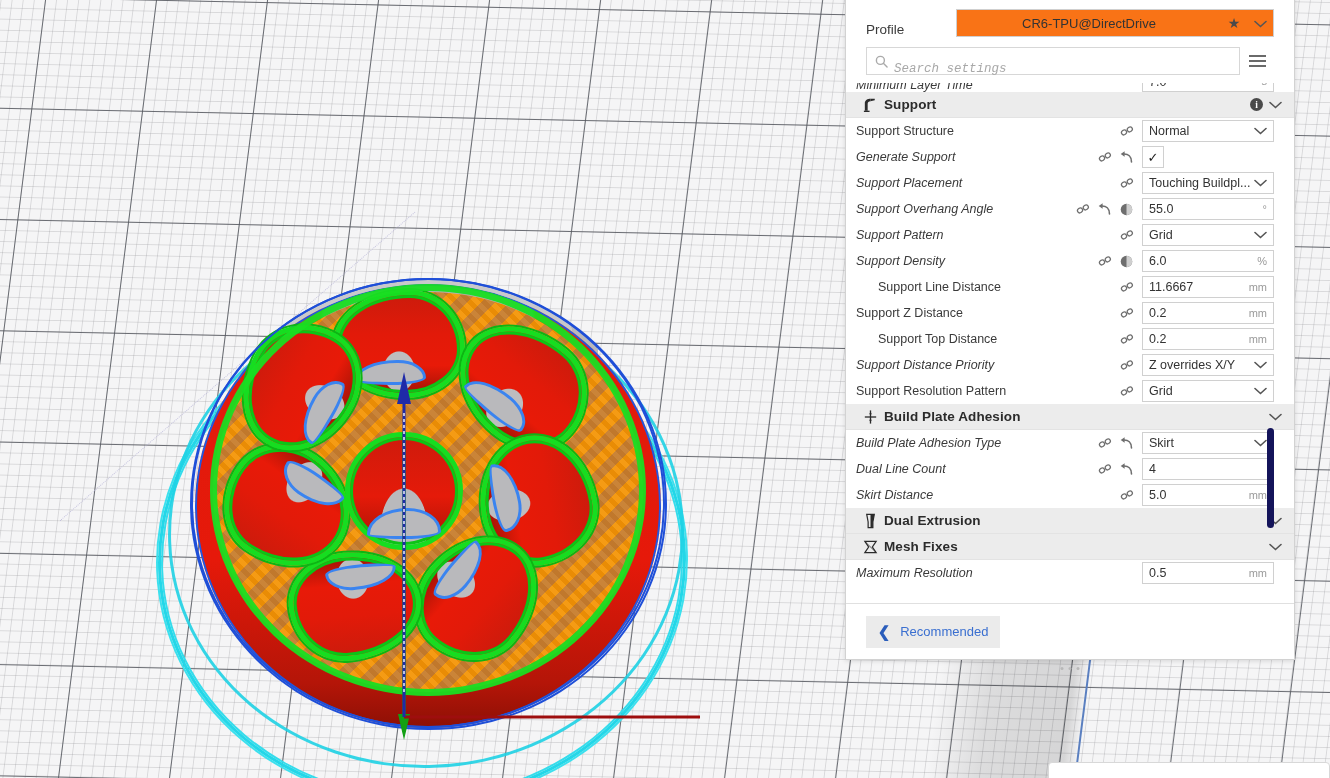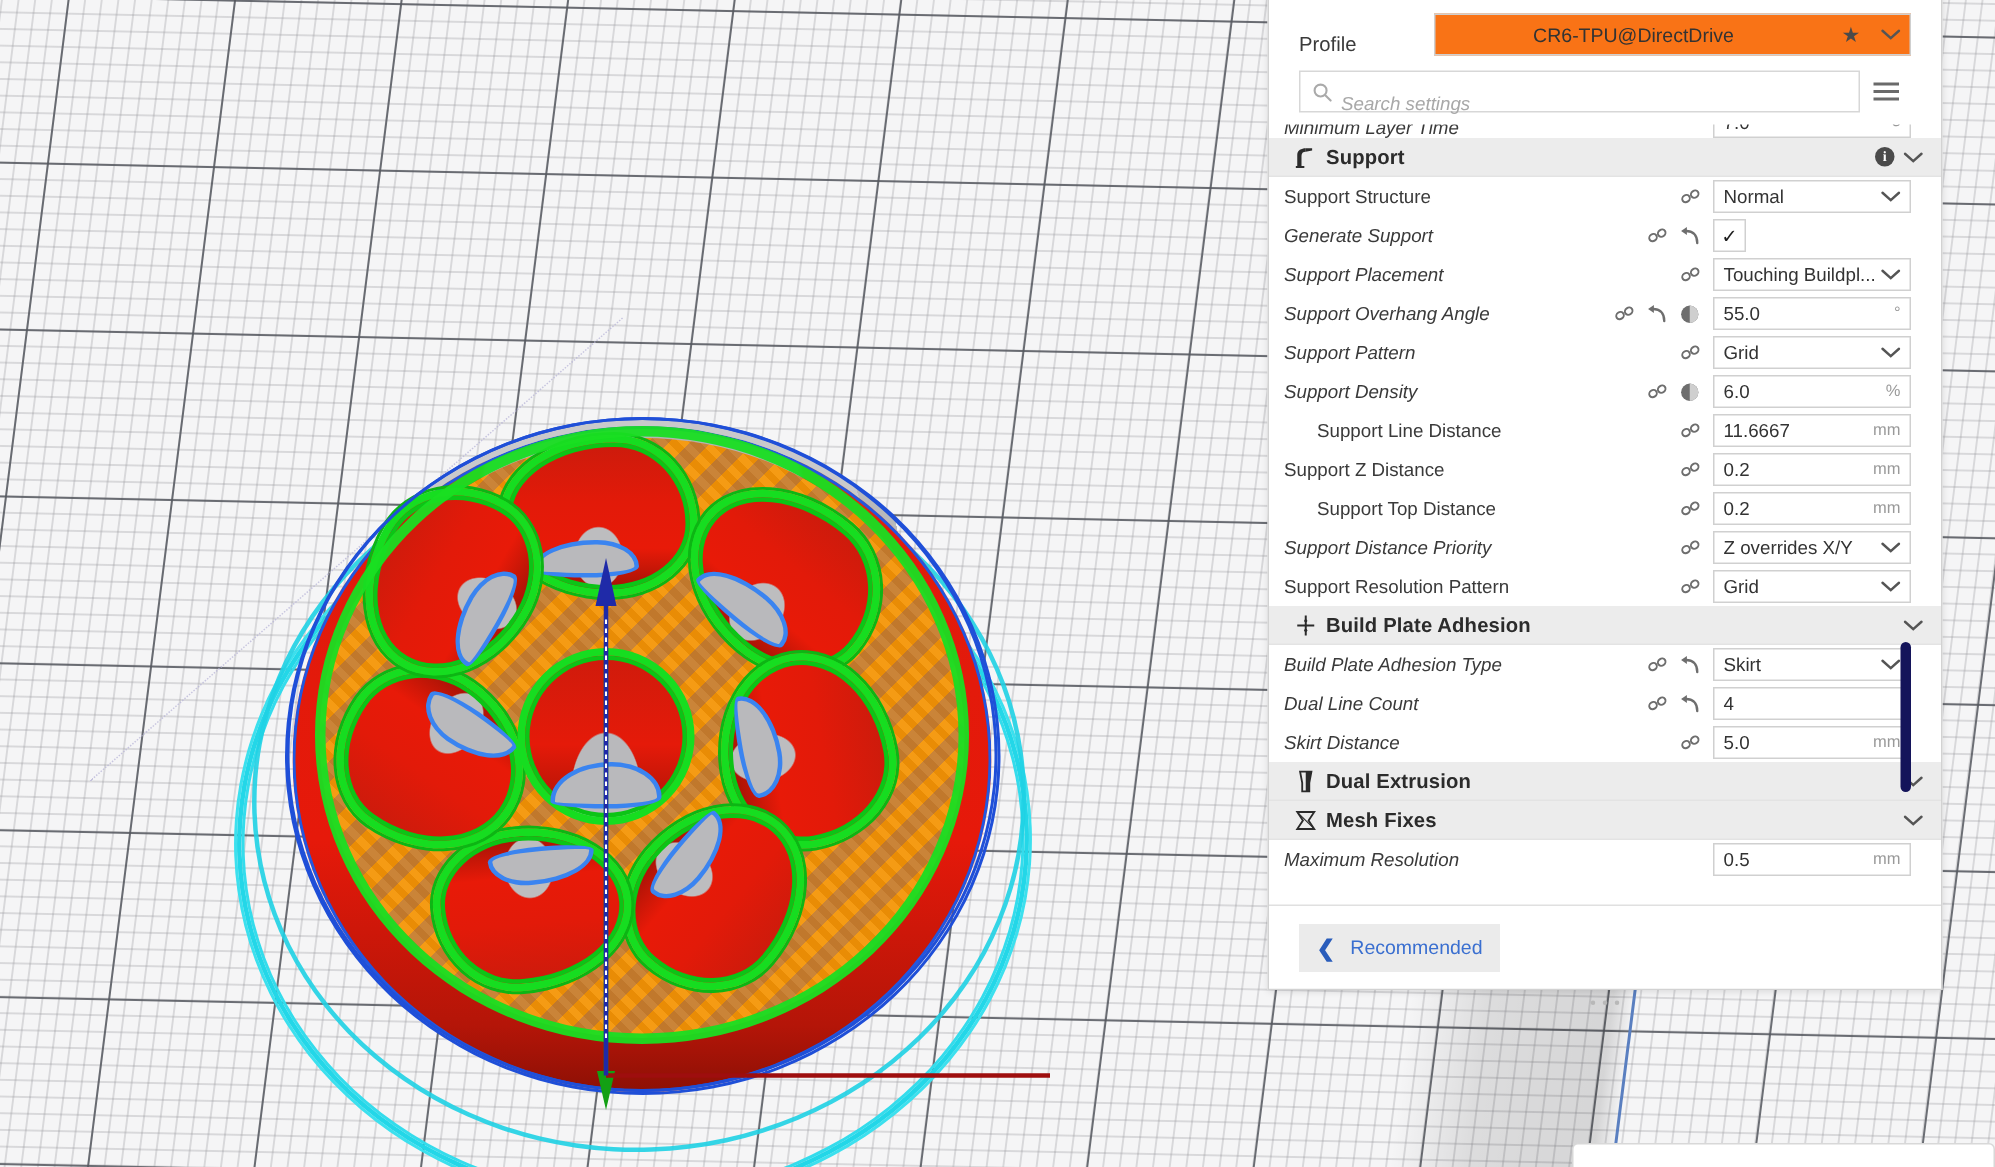--- a/index.html
+++ b/index.html
@@ -153,21 +153,21 @@
   .profile-box .star { width:26px; text-align:center; color:#4a4a4a; font-size:14px; }
   .profile-box .chev { width:26px; text-align:center; color:#555; }
 
   .search-row { display:flex; align-items:center; margin-top:10px; }
   .search-box {
     flex:1; height:28px; border:1px solid #d7d7d7; background:#fff;
     display:flex; align-items:center; padding:0 8px;
   }
   .search-box input {
     border:0; outline:0; flex:1; font-size:12.5px; font-style:italic;
-    color:#999; font-family:Liberation Sans, sans-serif; background:transparent;margin-top:16px;
+    color:#999; font-family:Liberation Mono, monospace; background:transparent;margin-top:16px;
   }
   .search-box input::placeholder { color:#a8a8a8; font-style:italic; }
   .hamburger { width:34px; display:flex; flex-direction:column; gap:3px; align-items:center; justify-content:center; cursor:pointer;}
   .hamburger i { display:block; width:17px; height:2px; background:#6a6a6a; }
 
   #settings-scroll {
     position:relative; margin-top:8px; flex:1; overflow:hidden;
     border-top:0;
   }
   #settings-list { position:absolute; left:0; top:-9px; right:0; }

